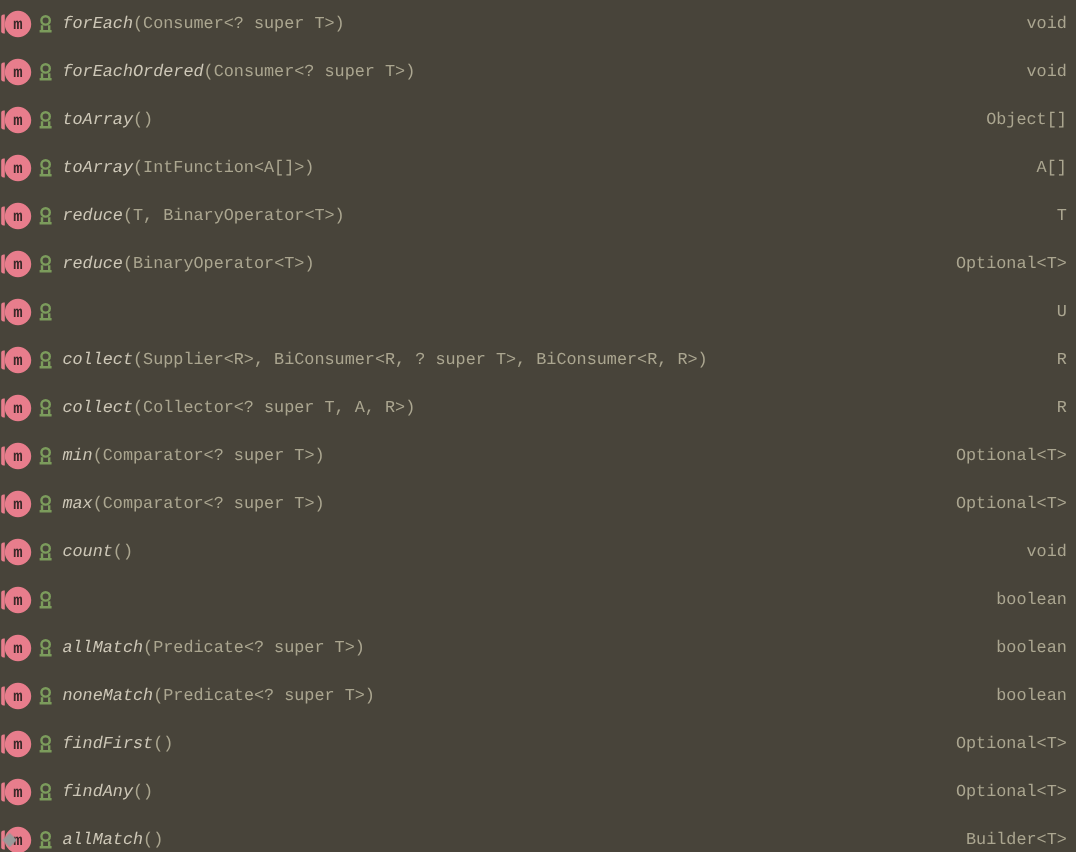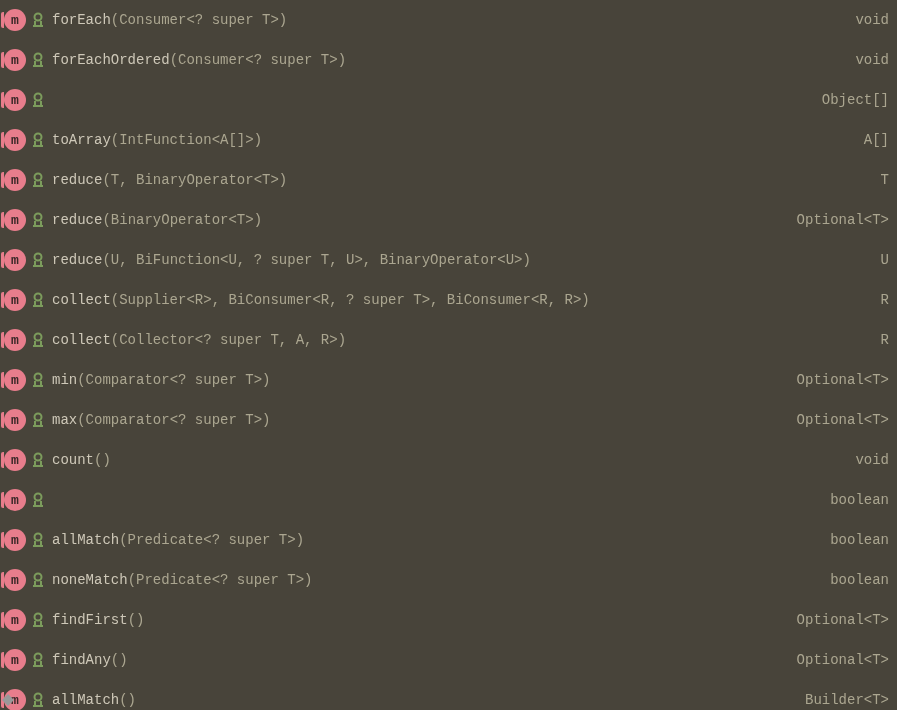--- a/index.html
+++ b/index.html
@@ -63,20 +63,21 @@
       height: 16px;
     }
     .method-signature {
       flex-grow: 1;
       white-space: nowrap;
       overflow: hidden;
       text-overflow: ellipsis;
     }
     .method-name {
       color: #cec8b8;
+      font-style: italic;
     }
     .method-params {
       color: #aba690;
     }
     .return-type {
       color: #aba690;
       margin-left: auto;
       padding-left: 20px;
       white-space: nowrap;
     }
@@ -110,20 +111,21 @@
         </svg></div>
       <div class="method-signature"><span class="method-name">forEachOrdered</span><span class="method-params">(Consumer&lt;? super T&gt;)</span></div>
       <div class="return-type">void</div>
     </div>
     <div class="completion-item">
       <div class="icon-method">m</div>
       <div class="icon-abstract"><svg viewBox="0 0 16 16">
           <circle cx="8" cy="5" r="3.5" fill="none" stroke="#7c9c5c" stroke-width="2"></circle>
           <path d="M 5 9 L 5 14 M 11 9 L 11 14 M 3 14 L 13 14" stroke="#7c9c5c" stroke-width="2" fill="none"></path>
         </svg></div>
+      <div class="method-signature"><span class="method-name">toArray</span><span class="method-params">()</span></div>
       <div class="return-type">Object[]</div>
     </div>
     <div class="completion-item">
       <div class="icon-method">m</div>
       <div class="icon-abstract"><svg viewBox="0 0 16 16">
           <circle cx="8" cy="5" r="3.5" fill="none" stroke="#7c9c5c" stroke-width="2"></circle>
           <path d="M 5 9 L 5 14 M 11 9 L 11 14 M 3 14 L 13 14" stroke="#7c9c5c" stroke-width="2" fill="none"></path>
         </svg></div>
       <div class="method-signature"><span class="method-name">toArray</span><span class="method-params">(IntFunction&lt;A[]&gt;)</span></div>
       <div class="return-type">A[]</div>
@@ -145,21 +147,20 @@
         </svg></div>
       <div class="method-signature"><span class="method-name">reduce</span><span class="method-params">(BinaryOperator&lt;T&gt;)</span></div>
       <div class="return-type">Optional&lt;T&gt;</div>
     </div>
     <div class="completion-item">
       <div class="icon-method">m</div>
       <div class="icon-abstract"><svg viewBox="0 0 16 16">
           <circle cx="8" cy="5" r="3.5" fill="none" stroke="#7c9c5c" stroke-width="2"></circle>
           <path d="M 5 9 L 5 14 M 11 9 L 11 14 M 3 14 L 13 14" stroke="#7c9c5c" stroke-width="2" fill="none"></path>
         </svg></div>
-      <div class="method-signature"><span class="method-name">reduce</span><span class="method-params">(U, BiFunction&lt;U, ? super T, U&gt;, BinaryOperator&lt;U&gt;)</span></div>
       <div class="return-type">U</div>
     </div>
     <div class="completion-item">
       <div class="icon-method">m</div>
       <div class="icon-abstract"><svg viewBox="0 0 16 16">
           <circle cx="8" cy="5" r="3.5" fill="none" stroke="#7c9c5c" stroke-width="2"></circle>
           <path d="M 5 9 L 5 14 M 11 9 L 11 14 M 3 14 L 13 14" stroke="#7c9c5c" stroke-width="2" fill="none"></path>
         </svg></div>
       <div class="method-signature"><span class="method-name">collect</span><span class="method-params">(Supplier&lt;R&gt;, BiConsumer&lt;R, ? super T&gt;, BiConsumer&lt;R, R&gt;)</span></div>
       <div class="return-type">R</div>

